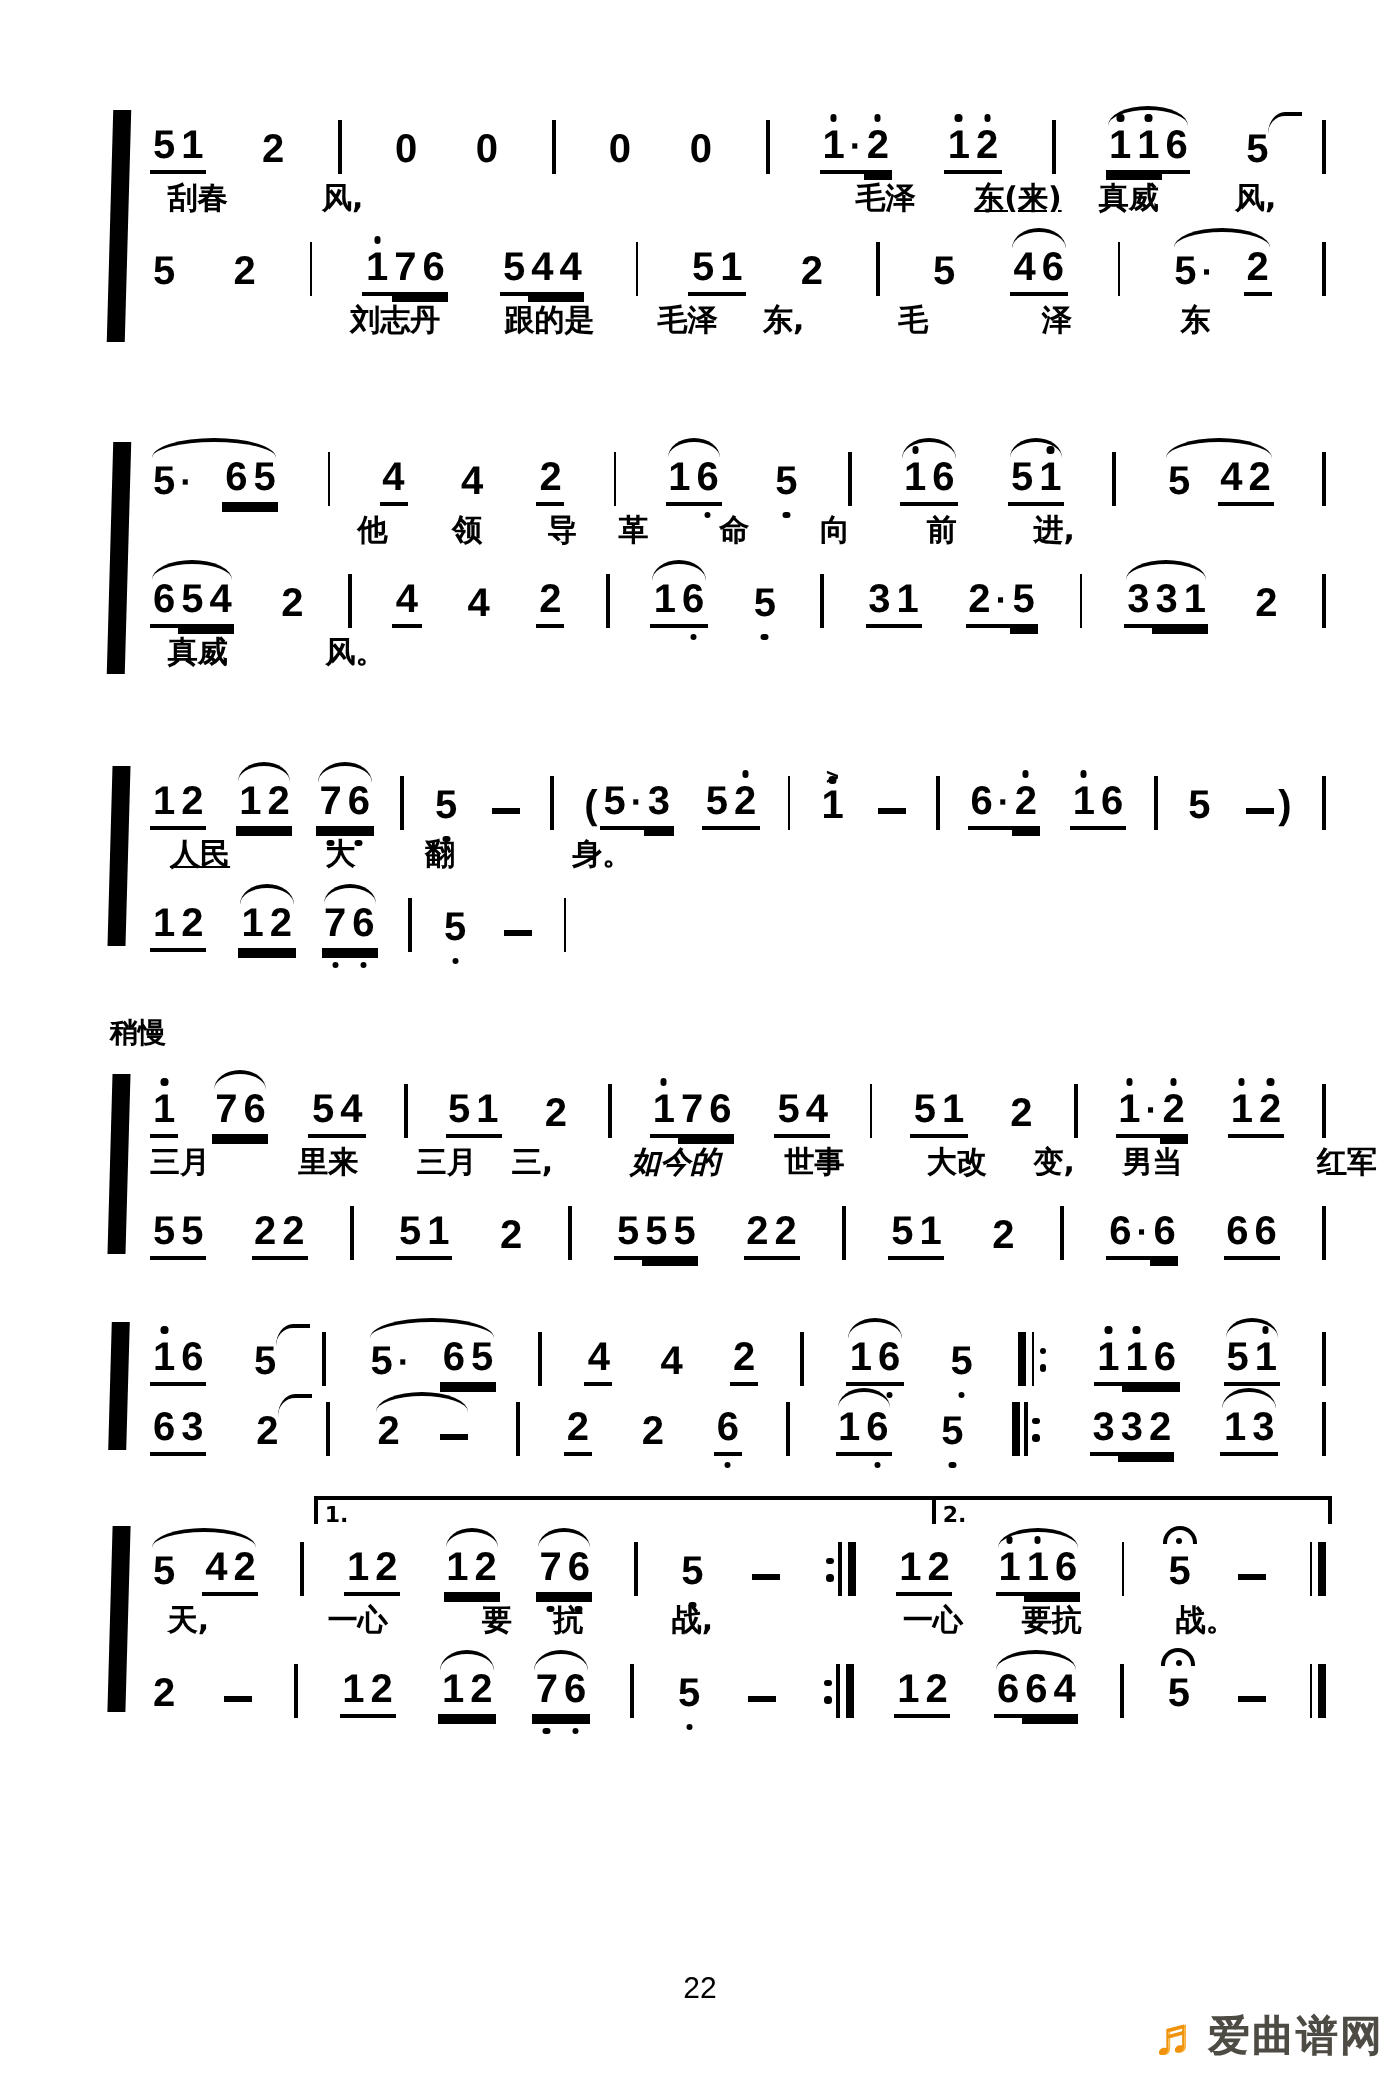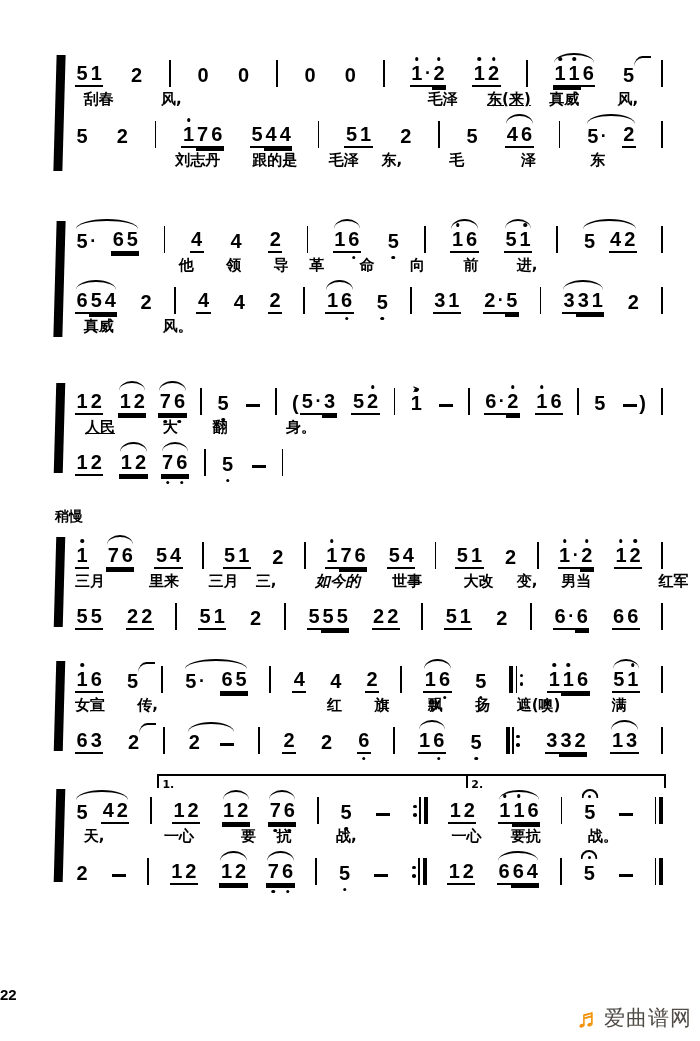--- a/index.html
+++ b/index.html
@@ -48,25 +48,25 @@
   .rd{width:3.5px;height:3.5px;background:#000;border-radius:50%;}
   .voltarow{position:relative;height:17px;}
   .vseg{position:absolute;top:2px;height:12px;border-top:2.2px solid #000;border-left:2.2px solid #000;}
   .vseg.end{border-right:2.2px solid #000;}
   .vseg b{position:relative;top:-2px;margin-left:3px;font-size:11px;font-weight:700;
           font-family:"DejaVu Sans",sans-serif;}
   .tempo{font-size:14px;font-weight:700;margin:0 0 6px 0;height:20px;
          font-family:"DejaVu Sans","Liberation Sans",sans-serif;}
   .m1{margin-bottom:44px;} .m2{margin-bottom:40px;} .m3{margin-bottom:32px;}
   .m4{margin-bottom:28px;} .m5{margin-bottom:18px;} .m6{margin-bottom:0;}
-  .pagenum{position:absolute;left:0;right:0;top:986px;text-align:left;
-           font-size:15px;font-weight:700;}
+  .pagenum{position:absolute;left:0;right:0;top:986px;text-align:center;
+           font-size:15px;font-weight:400;}
   .watermark{position:absolute;right:8px;top:1004px;display:flex;align-items:center;gap:2px;}
   .wm-icon{font-size:26px;color:#f0920c;text-shadow:1px 0 0 #f7b33e;line-height:1;}
-  .wm-text{font-size:21px;font-weight:400;color:#4e4a44;letter-spacing:1px;
+  .wm-text{font-size:21px;font-weight:700;color:#4e4a44;letter-spacing:1px;
            font-family:"DejaVu Sans",sans-serif;}
 </style>
 </head>
 <body>
 
 <div class="page">
   <div class="score" id="score">
       <div class="system m1">
         <div class="brace"></div>
         <div class="row">
@@ -635,30 +635,20 @@
           </span>
           <span class="grp">
             <i class="grparc"></i>
             <span class="tok u1">5</span>
             <span class="tok u1">1<i class="od up"></i></span>
           </span>
           <span class="barwrap">
             <i class="bl"></i>
           </span>
         </div>
-        <div class="lyr">
-          <span style="left: 0.5%;">女宣</span>
-          <span style="left: 11%;">传,</span>
-          <span style="left: 43%;">红</span>
-          <span style="left: 51%;">旗</span>
-          <span style="left: 60%;">飘</span>
-          <span style="left: 68%;">扬</span>
-          <span style="left: 75%;">遮(噢)</span>
-          <span style="left: 91%;">满</span>
-        </div>
         <div class="row">
           <span class="grp">
             <span class="tok u1">6</span>
             <span class="tok u1">3</span>
           </span>
           <span class="grp">
             <span class="tok">2<i class="tie"></i></span>
           </span>
           <span class="barwrap">
             <i class="bl"></i>

